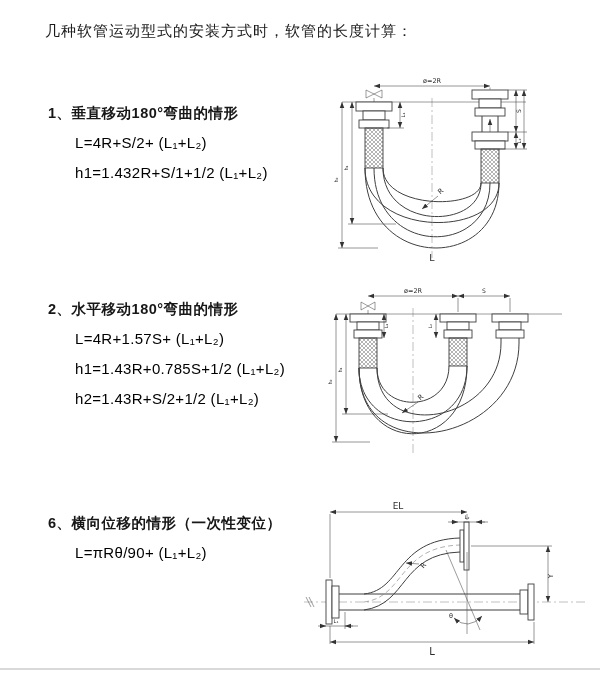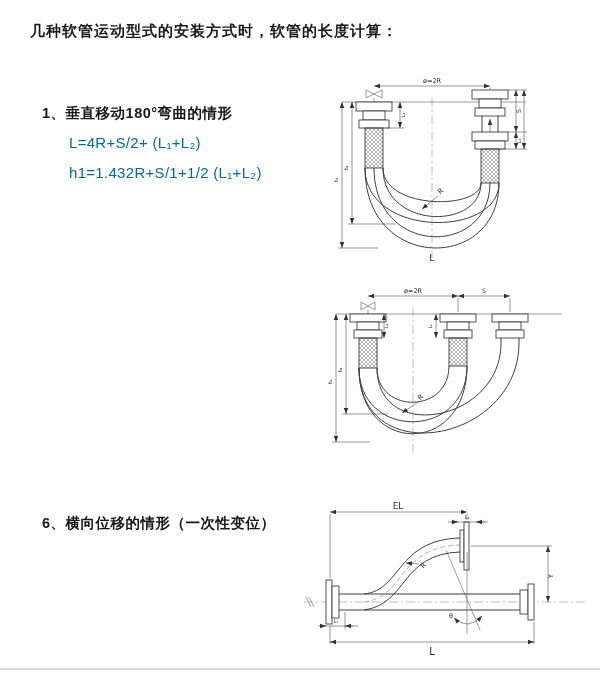--- a/index.html
+++ b/index.html
@@ -2,28 +2,28 @@
 <html><head>
 <meta charset="utf-8">
 <style>
   html,body { margin:0; padding:0; background:#ffffff; }
   .page {
     position:relative; width:600px; height:675px; background:#ffffff;
     font-family:"Liberation Sans","DejaVu Sans",sans-serif; color:#161616;
     overflow:hidden;
   }
   .page-title {
-    position:absolute; left:30px; top:22px;
-    font-size:15px; font-weight:700; letter-spacing:1px; color:#1a1a1a;
+    position:absolute; left:45px; top:22px;
+    font-size:15px; font-weight:400; letter-spacing:1px; color:#1a1a1a;
   }
-  .section { position:absolute; left:42px; }
+  .section { position:absolute; left:48px; }
   .sec-heading { font-size:14.5px; font-weight:700; letter-spacing:0.5px; color:#171717; }
   .formula {
     margin:9px 0 0 27px; font-size:15px; letter-spacing:0.3px;
-    color:#0369a1; height:21px; line-height:21px; white-space:pre;
+    color:#000000; height:21px; line-height:21px; white-space:pre;
   }
   .diagram { position:absolute; }
   
   .draw  { fill:none; stroke:#3f3f3f; stroke-width:1; }
   .thin  { fill:none; stroke:#4a4a4a; stroke-width:0.55; }
   .dim   { fill:none; stroke:#3f3f3f; stroke-width:0.55; }
   .cl    { fill:none; stroke:#8d8d8d; stroke-width:0.55; stroke-dasharray:9 3 2 3; }
   .hcl   { fill:none; stroke:#6f6f6f; stroke-width:0.55; stroke-dasharray:5 3; }
   .part  { fill:#ffffff; stroke:#3f3f3f; stroke-width:0.9; }
   .braidfill { stroke:#3f3f3f; stroke-width:0.9; }
@@ -120,20 +120,26 @@
     </g>
 
     <g>
       <line class="dim" x1="126" y1="124" x2="110" y2="137" marker-end="url(#arr1)"></line>
       <text class="dlabel" x="130" y="121" font-size="7" text-anchor="middle" transform="rotate(-40 130 121)">R</text>
     </g>
 
     <text class="dlabel" x="120" y="189" font-size="9.5" text-anchor="middle">L</text>
   </svg>
 
+  <div class="section" style="top:300px;">
+    <div class="sec-heading">2、水平移动180°弯曲的情形</div>
+    <div class="formula">L=4R+1.57S+ (L₁+L₂)</div>
+    <div class="formula">h1=1.43R+0.785S+1/2 (L₁+L₂)</div>
+    <div class="formula">h2=1.43R+S/2+1/2 (L₁+L₂)</div>
+  </div>
 
   <svg class="diagram" style="left:310px; top:282px;" width="276" height="182" viewBox="0 0 276 182">
     <defs>
       <marker id="arr2" viewBox="0 0 10 10" refX="10" refY="5" markerWidth="6" markerHeight="6" markerUnits="userSpaceOnUse" orient="auto-start-reverse">
         <path d="M0,1.2 L10,5 L0,8.8 Z" fill="#333"></path>
       </marker>
       <pattern id="braid2" width="4" height="4" patternUnits="userSpaceOnUse">
         <path d="M0,4 L4,0 M0,0 L4,4" stroke="#6a6a6a" stroke-width="0.5"></path>
       </pattern>
     </defs>
@@ -204,20 +210,21 @@
     </g>
 
     <g>
       <line class="dim" x1="108" y1="120" x2="92" y2="131" marker-end="url(#arr2)"></line>
       <text class="dlabel" x="112" y="117" font-size="7" text-anchor="middle" transform="rotate(-40 112 117)">R</text>
     </g>
   </svg>
 
   <div class="section" style="top:514px;">
     <div class="sec-heading">6、横向位移的情形（一次性变位）</div>
+    <div class="formula">L=πRθ/90+ (L₁+L₂)</div>
   </div>
 
   <svg class="diagram" style="left:298px; top:498px;" width="297" height="165" viewBox="0 0 297 165">
     <defs>
       <marker id="arr3" viewBox="0 0 10 10" refX="10" refY="5" markerWidth="6" markerHeight="6" markerUnits="userSpaceOnUse" orient="auto-start-reverse">
         <path d="M0,1.2 L10,5 L0,8.8 Z" fill="#333"></path>
       </marker>
     </defs>
 
     <g>

